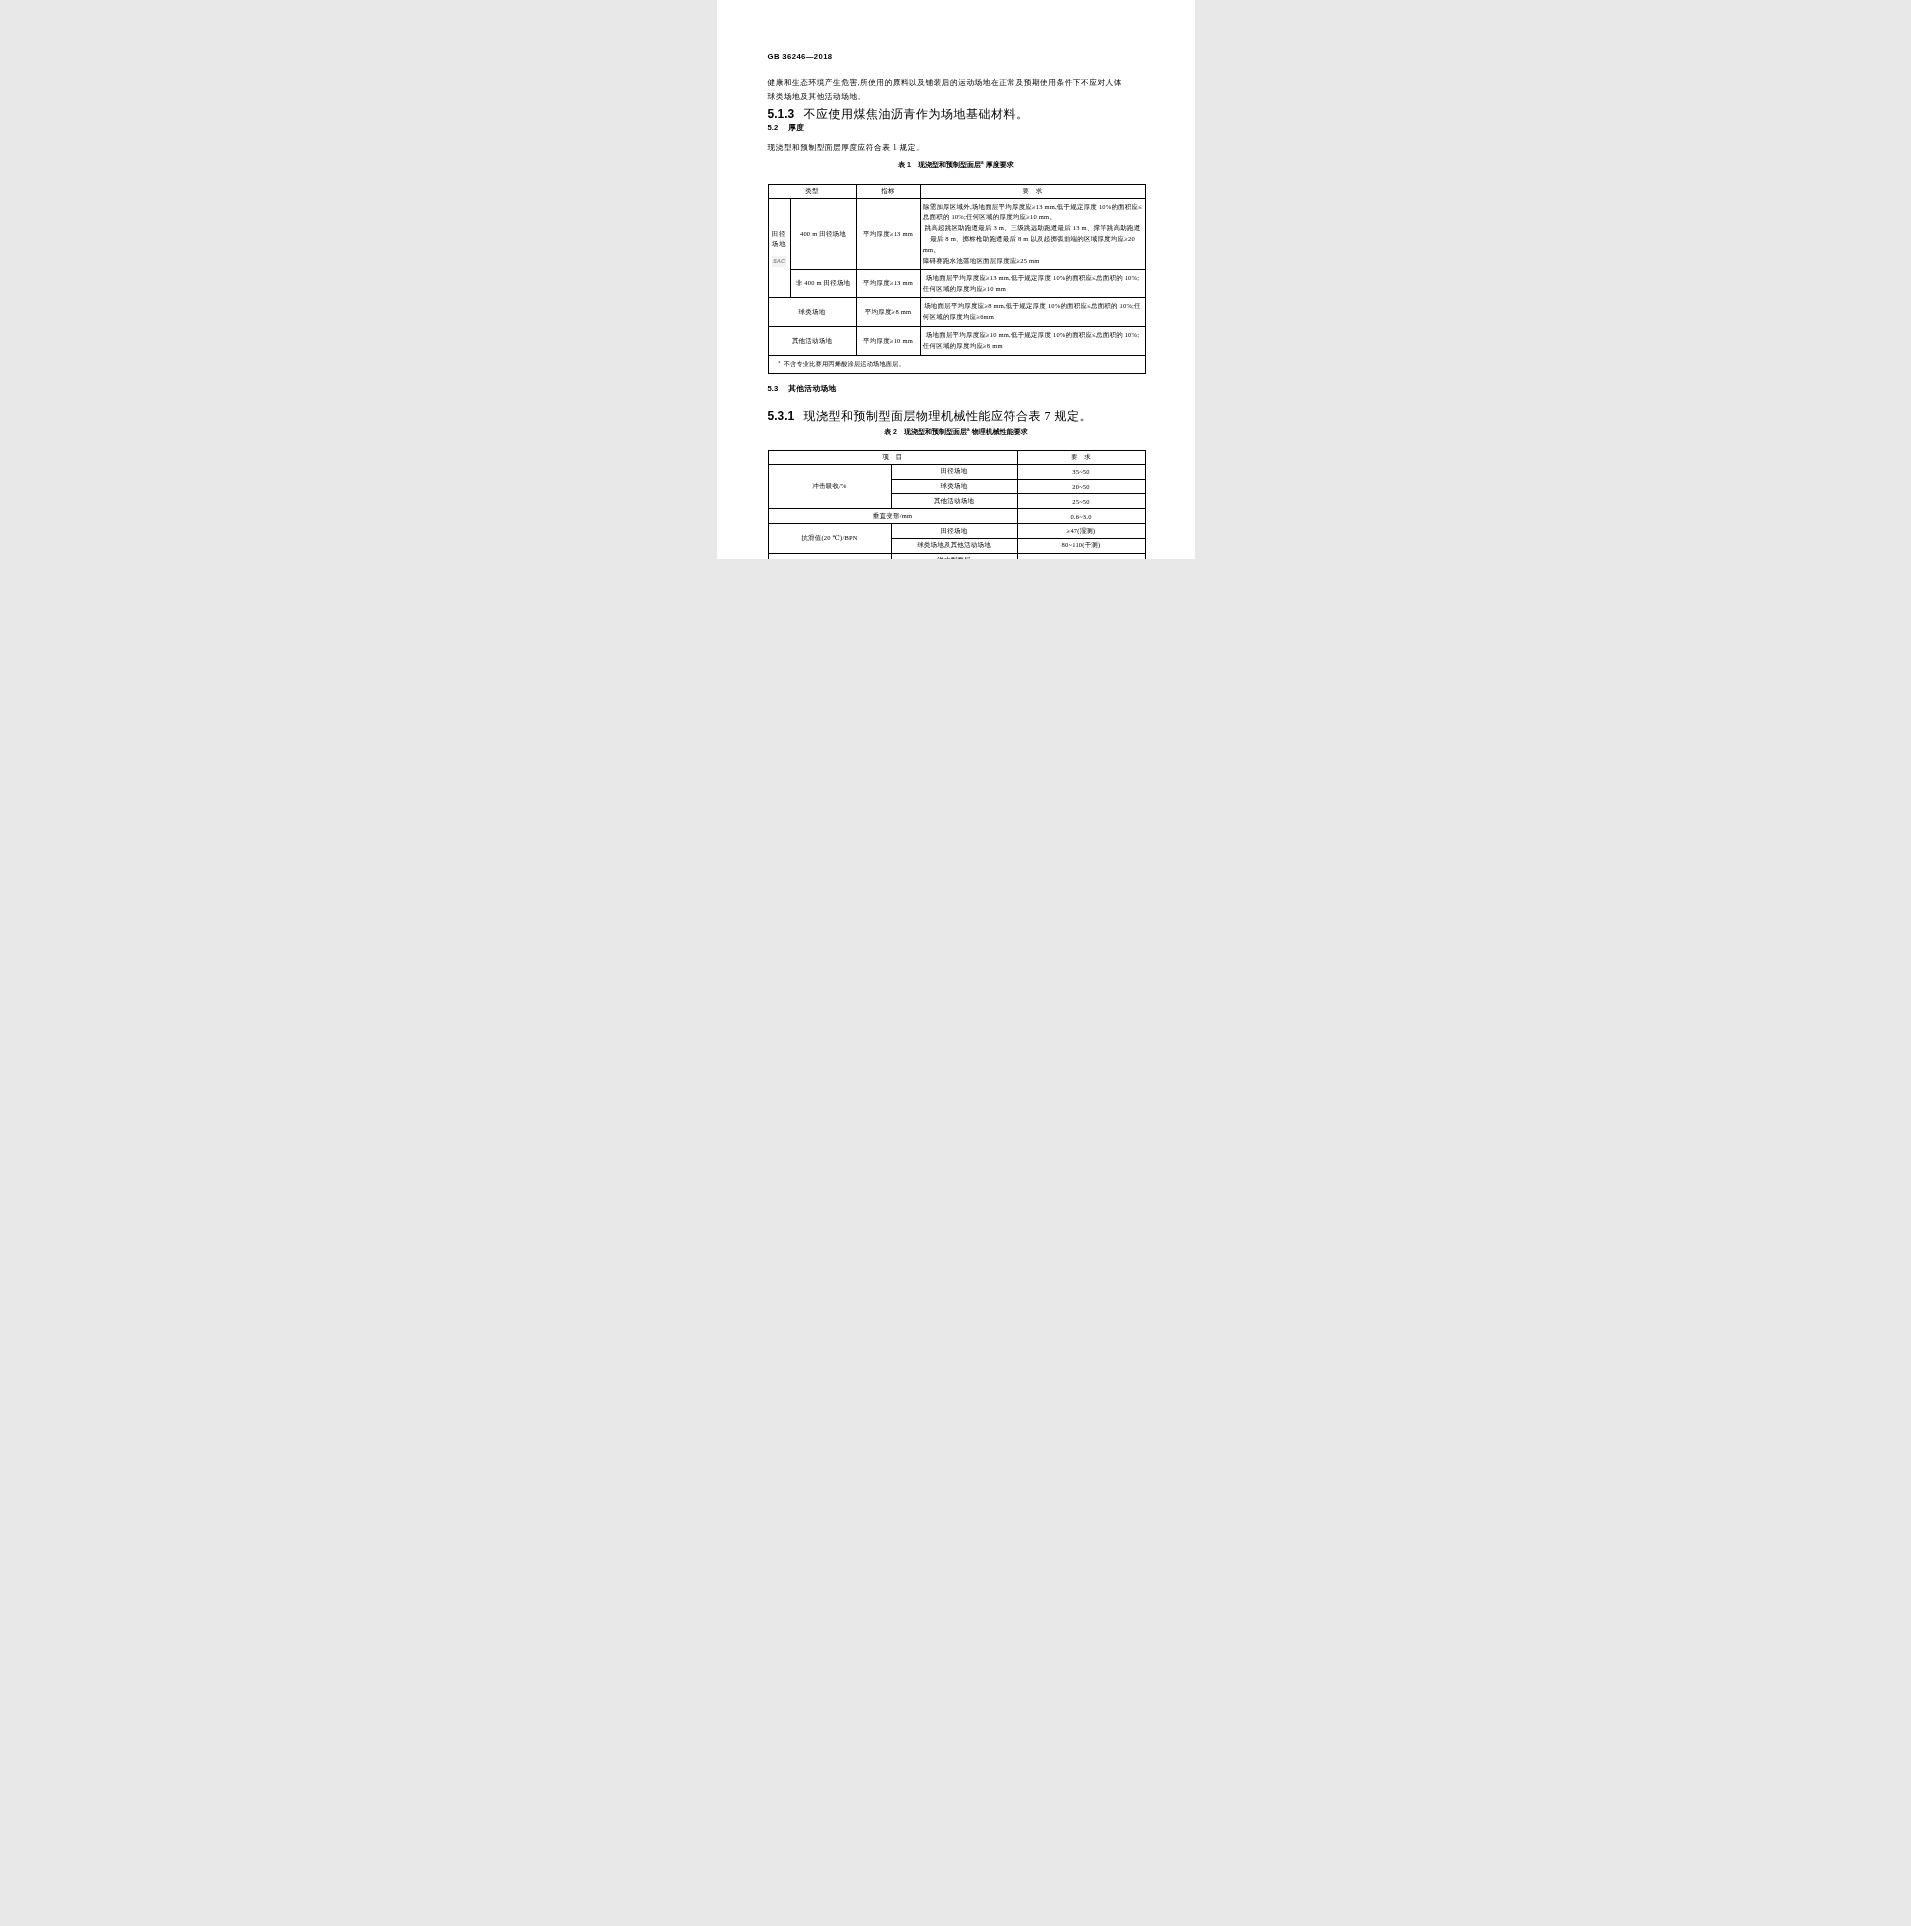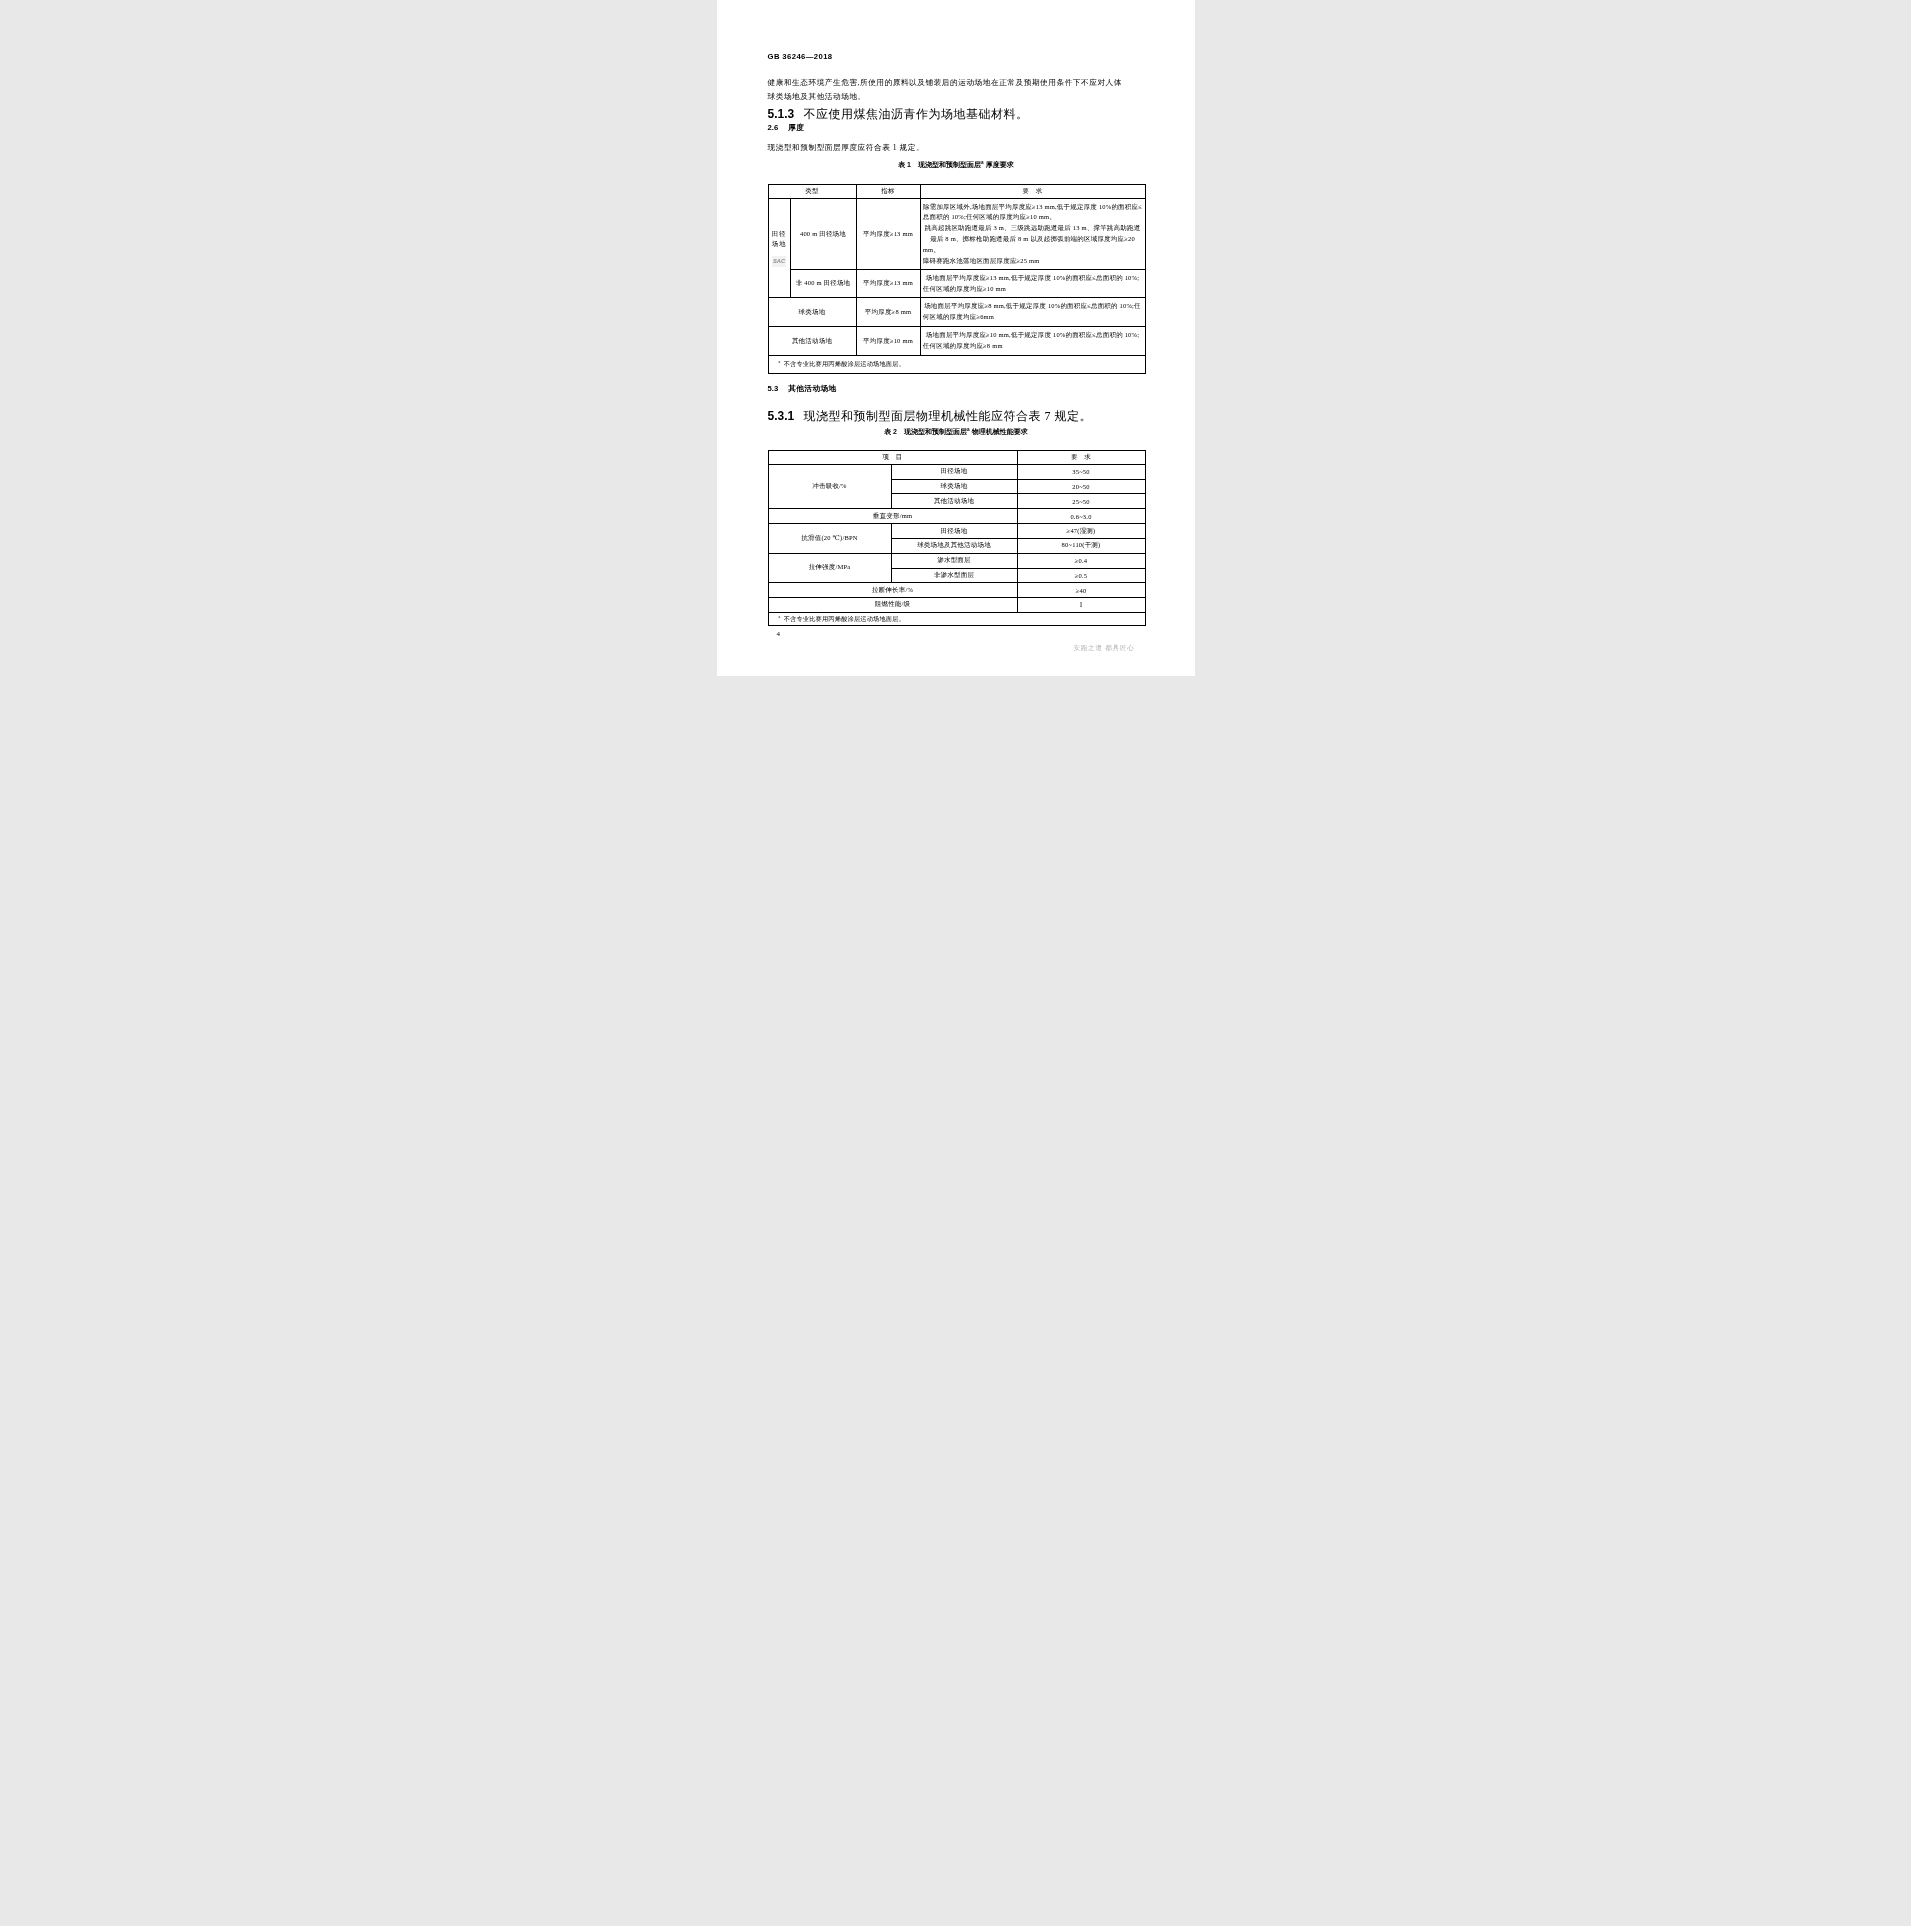--- a/index.html
+++ b/index.html
@@ -1,17 +1,17 @@
 <!DOCTYPE html>
 <html style="font-size:6.2px"><head>
 <meta charset="utf-8">
 <style>
   html,body{margin:0;padding:0;background:#e8e8e8;}
   .page{
-    position:relative;width:478px;height:676px;background:#ffffff;
+    position:relative;width:478px;height:559px;background:#ffffff;
     margin:0 auto;font-family:"Liberation Serif","DejaVu Serif",serif;color:#000;
     overflow:hidden;
   }
   .abs{position:absolute;}
   .doc-code{left:51px;top:52px;font-family:"Liberation Sans","DejaVu Sans",sans-serif;
     font-weight:bold;font-size:7.7px;letter-spacing:0.4px;}
   .bodytext{font-size:7.7px;line-height:14px;letter-spacing:0.5px;}
   .para-cont{left:51px;top:76px;width:381px;}
   .clause{left:51px;width:381px;font-size:12px;letter-spacing:0.5px;}
   .clause-513{top:106px;}
@@ -64,21 +64,21 @@
   <div class="abs para-cont bodytext">
     <div>健康和生态环境产生危害,所使用的原料以及铺装后的运动场地在正常及预期使用条件下不应对人体</div>
     <div>球类场地及其他活动场地。</div>
   </div>
 
   <div class="abs clause clause-513">
     <span class="clause-label">5.1.3</span><span>不应使用煤焦油沥青作为场地基础材料。</span>
   </div>
 
   <div class="abs sec-heading sec-52">
-    <span class="sec-num">2.6</span><span>厚度</span>
+    <span class="sec-num">5.2</span><span>厚度</span>
   </div>
 
   <div class="abs para-52 bodytext">现浇型和预制型面层厚度应符合表 1 规定。</div>
 
   <div class="abs caption caption-1">
     <span>表 1</span><span class="main">现浇型和预制型面层</span><sup>a</sup><span class="suffix">厚度要求</span>
   </div>
 
   <table class="abs doc-table tbl1">
     <colgroup>

